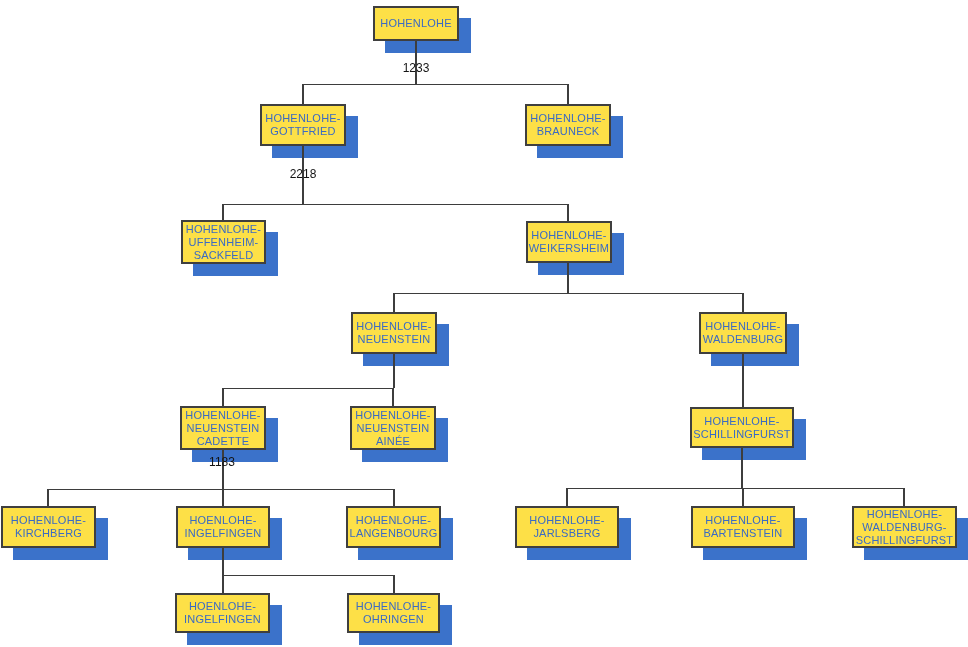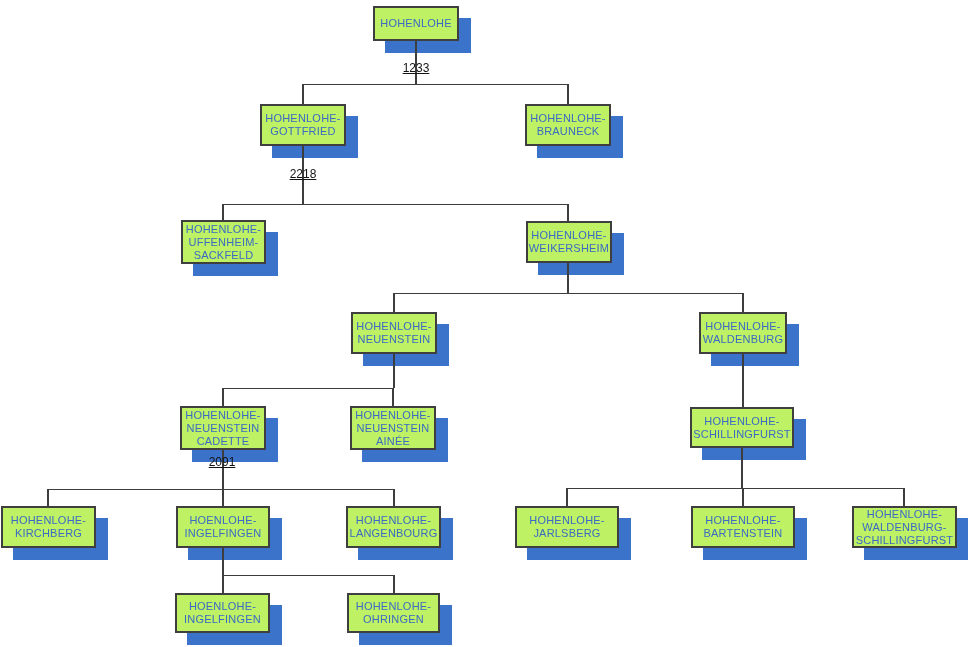--- a/index.html
+++ b/index.html
@@ -26,40 +26,39 @@
   }
   
   .edge-label {
     position: absolute;
     width: 60px;
     text-align: center;
     font-size: 12px;
     color: #141414;
     z-index: 4;
     line-height: 14px;
-    text-decoration: underline;
   }
   
   .node { position: absolute; }
   .node .shadow {
     position: absolute;
     left: 12px;
     top: 12px;
     width: 100%;
     height: 100%;
     background: #3b72ca;
     z-index: 1;
   }
   .node .face {
     position: absolute;
     left: 0;
     top: 0;
     width: 100%;
     height: 100%;
-    background: #bef264;
+    background: #fde047;
     border: 2px solid #3f3f3f;
     box-sizing: border-box;
     display: flex;
     align-items: center;
     justify-content: center;
     z-index: 3;
   }
   .node .label {
     display: block;
     white-space: pre-line;
@@ -108,21 +107,21 @@
   <div class="vline" style="left:742px;top:488px;height:18px"></div>
   <div class="vline" style="left:903px;top:488px;height:18px"></div>
 
   <div class="vline" style="left:222px;top:548px;height:27px"></div>
   <div class="hline" style="left:223px;top:575px;width:171px"></div>
   <div class="vline" style="left:222px;top:575px;height:18px"></div>
   <div class="vline" style="left:393px;top:575px;height:18px"></div>
 
   <div class="edge-label" style="left:386px;top:61px">1233</div>
   <div class="edge-label" style="left:273px;top:167px">2218</div>
-  <div class="edge-label" style="left:192px;top:455px">2091</div>
+  <div class="edge-label" style="left:192px;top:455px">1183</div>
 
   <div class="node" style="left:373px;top:6px;width:86px;height:35px">
     <div class="shadow"></div>
     <div class="face">
       <span class="label">HOHENLOHE</span>
     </div>
   </div>
 
   <div class="node" style="left:260px;top:104px;width:86px;height:42px">
     <div class="shadow"></div>

